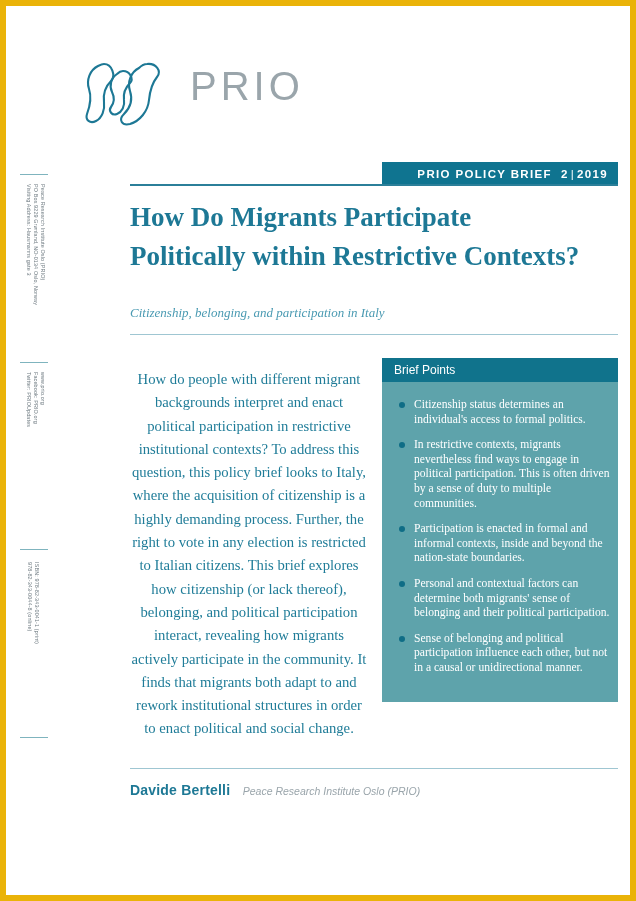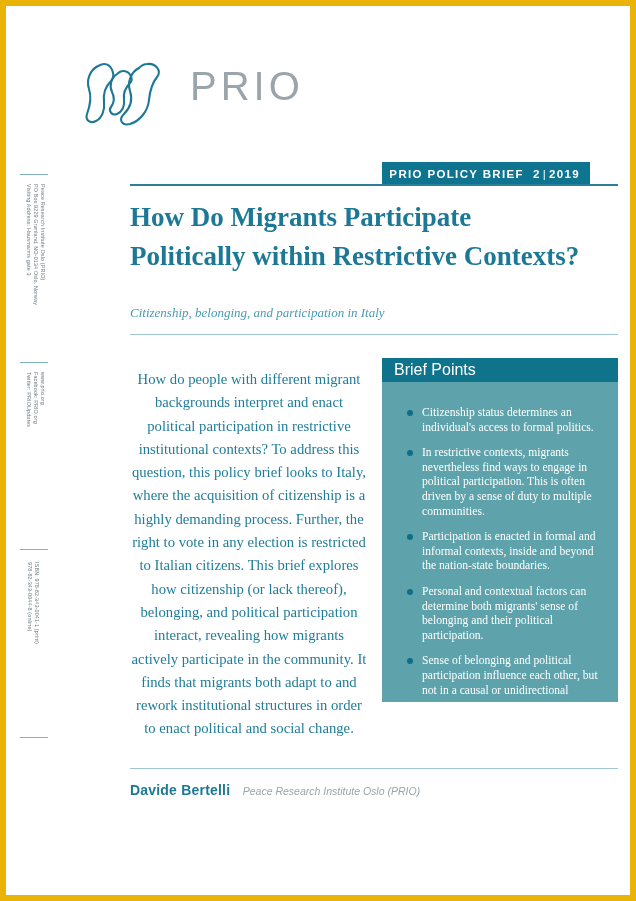--- a/index.html
+++ b/index.html
@@ -89,21 +89,21 @@
     letter-spacing: 4px;
     color: #9aa5ab;
     font-weight: 400;
   }
 
   
   .banner {
     position: absolute;
     left: 376px;
     top: 156px;
-    width: 208px;
+    width: 236px;
     height: 24px;
     background: #0f7490;
     color: #ffffff;
     font-family: "Liberation Sans", sans-serif;
     font-size: 11.5px;
     font-weight: bold;
     letter-spacing: 1.35px;
     display: flex;
     align-items: center;
     justify-content: flex-end;
@@ -186,28 +186,28 @@
     top: 352px;
     width: 236px;
     height: 344px;
     background: #5ea3ab;
   }
   .brief-head {
     height: 24px;
     background: #10738c;
     color: #ffffff;
     font-family: "Liberation Sans", sans-serif;
-    font-size: 16px;
+    font-size: 12px;
     display: flex;
     align-items: center;
     padding-left: 12px;
     box-sizing: border-box;
   }
   .brief-list {
-    margin: 12px;
+    margin: 4px;
     padding: 12px 0 0 12px;
     list-style: none;
   }
   .brief-list li {
     position: relative;
     padding-left: 16px;
     margin-bottom: 11px;
     font-family: "Liberation Serif", serif;
     font-size: 11.6px;
     line-height: 14.6px;

